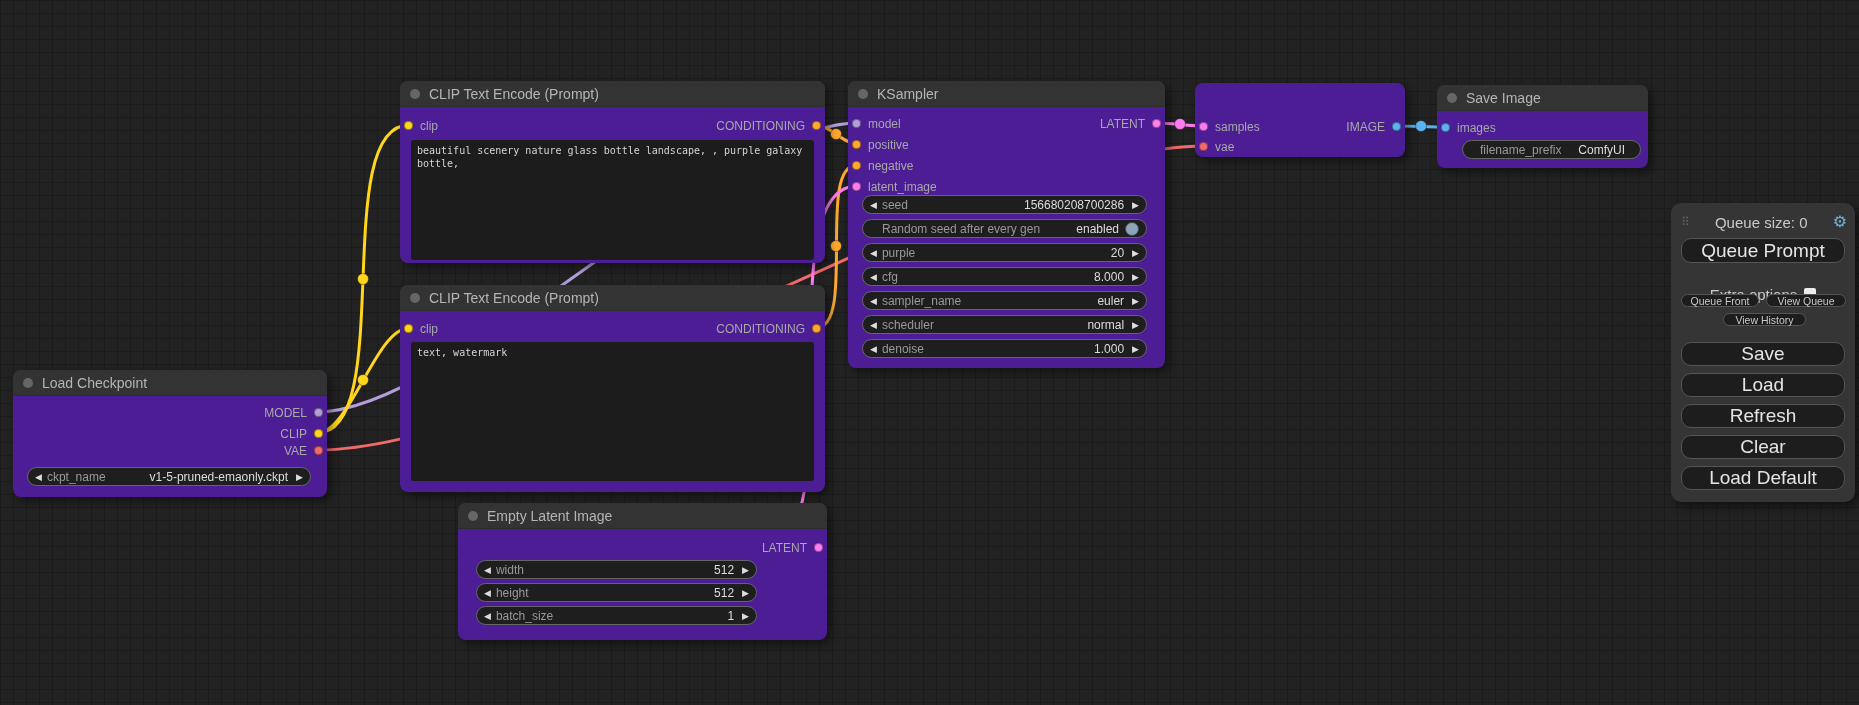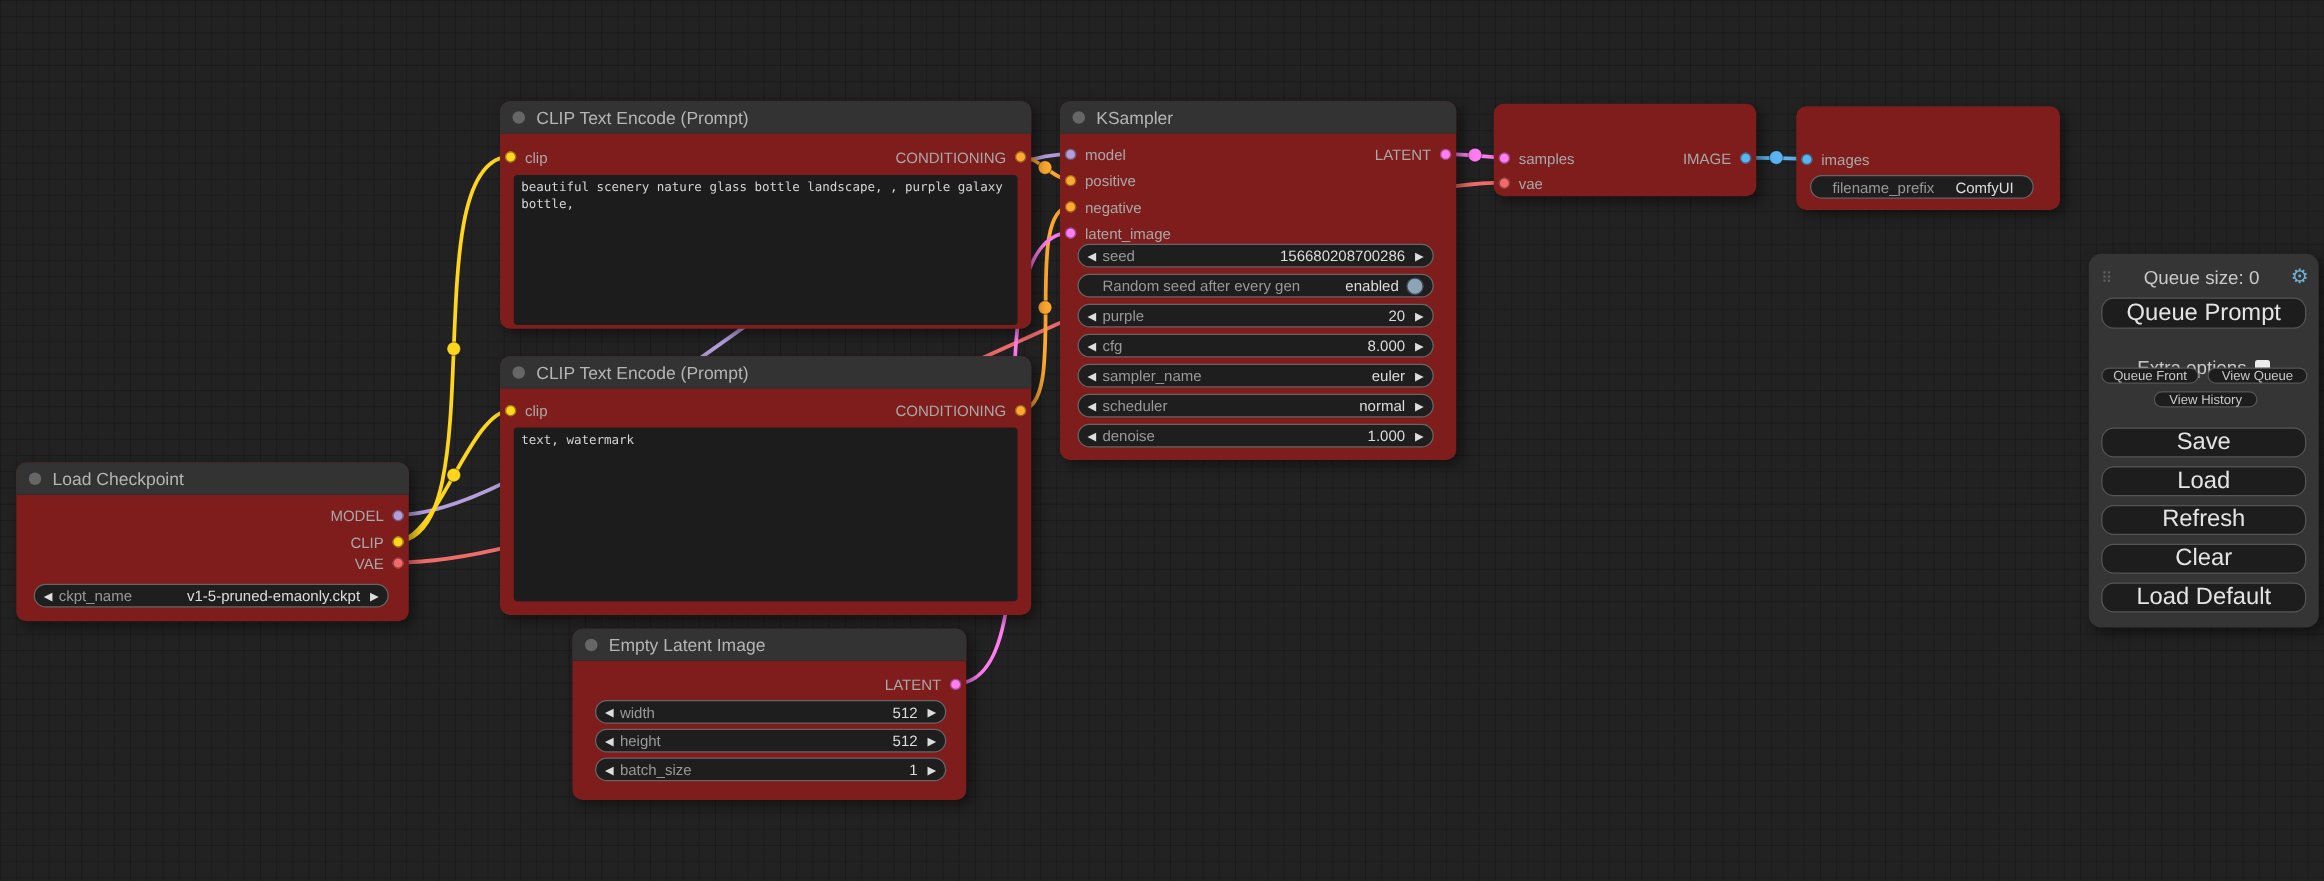--- a/index.html
+++ b/index.html
@@ -10,21 +10,21 @@
     background-image:linear-gradient(#1b1b1b 1px,transparent 1px),
                      linear-gradient(90deg,#1b1b1b 1px,transparent 1px);
     background-size:13px 13px;
   }
   .wires{position:absolute;left:0;top:0;z-index:1;}
   .wires path{fill:none;stroke-width:3;}
   .wires circle{stroke:rgba(0,0,0,.35);stroke-width:1;}
   .w-model{stroke:#B39DDB}.w-clip{stroke:#FFD61B}.w-vae{stroke:#F26B6B}
   .w-cond{stroke:#FFA931}.w-latent{stroke:#FF7DF0}.w-image{stroke:#5BB4F0}
 
-  .node{position:absolute;background:#7f1d1d;border-radius:8px;z-index:2;
+  .node{position:absolute;background:#4c1d95;border-radius:8px;z-index:2;
         box-shadow:4px 4px 10px rgba(0,0,0,.45);}
   .ntitle{position:absolute;left:0;top:0;right:0;height:26px;background:#333333;
           border-radius:8px 8px 0 0;display:flex;align-items:center;padding-left:10px;
           border-bottom:1px solid #2d2d2d;box-sizing:border-box;}
   .cdot{width:10px;height:10px;border-radius:50%;background:#666;margin-right:9px;flex:none;}
   .ttext{color:#b5b5b5;font-size:14px;white-space:nowrap;}
 
   .slot{position:absolute;height:17px;display:flex;align-items:center;gap:7px;
         font-size:12px;color:#a8a8a8;white-space:nowrap;}
   .slot.in{left:4px;}
@@ -134,21 +134,21 @@
     <span class="sdot" style="background:#FFD61B"></span>
     <span>clip</span>
   </div>
   <div class="slot out" style="top:35px">
     <span>CONDITIONING</span>
     <span class="sdot" style="background:#FFA931"></span>
   </div>
   <div class="ntext" style="left:11px;top:57px;width:403px;height:139px">text, watermark</div>
 </div>
 
-<div class="node" style="left:458px;top:503px;width:315px;height:137px">
+<div class="node" style="left:458px;top:503px;width:369px;height:137px">
   <div class="ntitle">
     <span class="cdot"></span>
     <span class="ttext">Empty Latent Image</span>
   </div>
   <div class="slot out" style="top:36px">
     <span>LATENT</span>
     <span class="sdot" style="background:#FF7DF0"></span>
   </div>
   <div class="widget" style="left:18px;top:57px;width:281px">
     <span class="warr">◀</span>
@@ -248,25 +248,29 @@
     <span class="sdot" style="background:#F26B6B"></span>
     <span>vae</span>
   </div>
   <div class="slot out" style="top:35px">
     <span>IMAGE</span>
     <span class="sdot" style="background:#5BB4F0"></span>
   </div>
 </div>
 
 <div class="node" style="left:1437px;top:85px;width:211px;height:83px">
+  <div class="ntitle">
+    <span class="cdot"></span>
+    <span class="ttext">Save Image</span>
+  </div>
   <div class="slot in" style="top:34px">
     <span class="sdot" style="background:#5BB4F0"></span>
     <span>images</span>
   </div>
-  <div class="widget" style="left:11px;top:55px;width:179px">
+  <div class="widget" style="left:25px;top:55px;width:179px">
     <span class="wlabel" style="margin-left:10px">filename_prefix</span>
     <span class="wvalue">ComfyUI</span>
   </div>
 </div>
 
 <div class="qpanel">
   <div class="qhead">
     <span class="qdrag">⠿</span>
     <span class="qsize">Queue size: 0</span>
     <span class="qgear">⚙</span>

